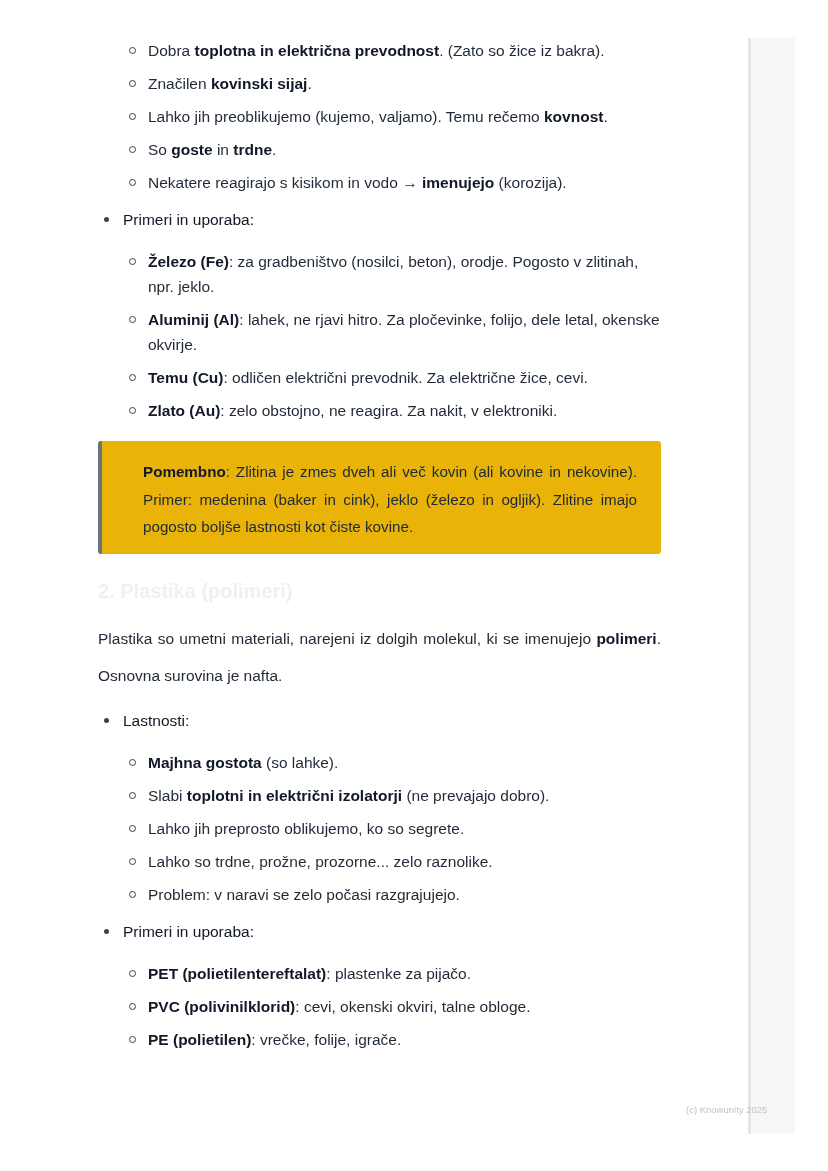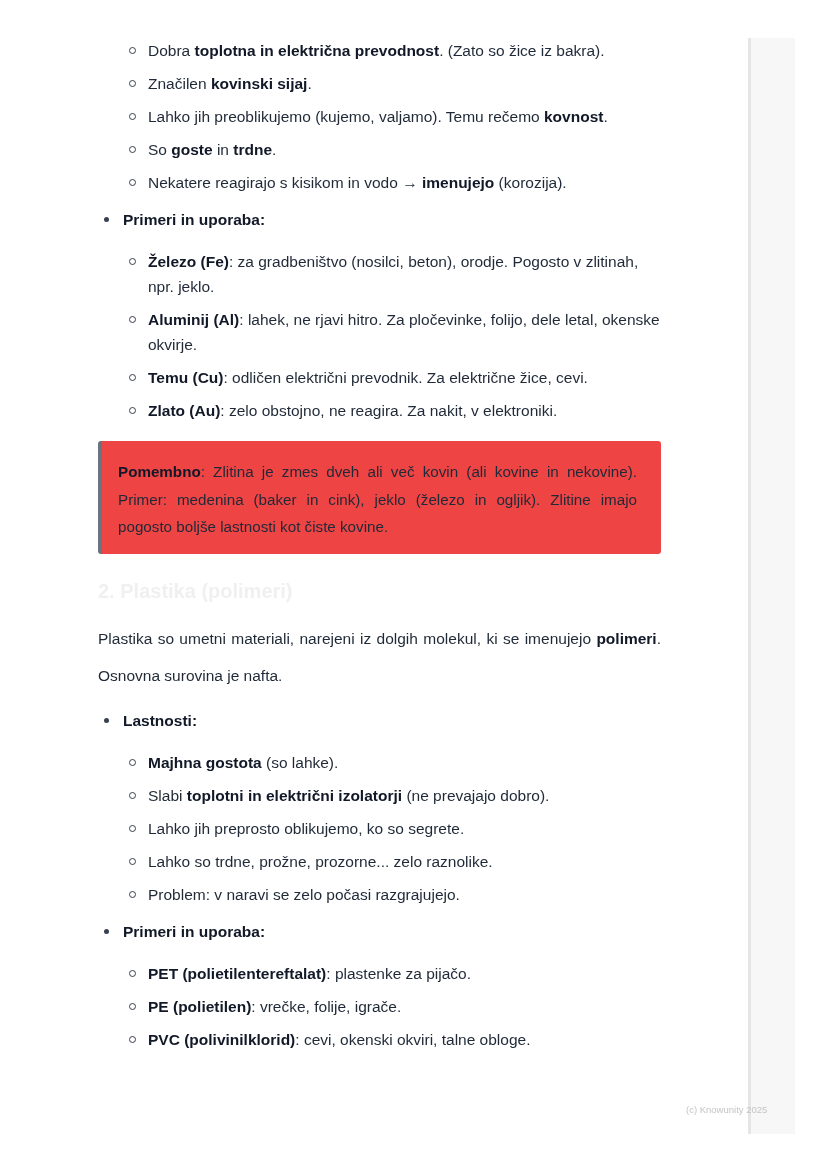--- a/index.html
+++ b/index.html
@@ -14,24 +14,24 @@
     .sub li { position: relative; padding-left: 50px; line-height: 25px; margin-bottom: 8px; }
     .sub li::before {
       content: ""; position: absolute; left: 31px; top: 9px; width: 5px; height: 5px;
       border: 1.3px solid #374151; border-radius: 50%;
     }
     .top > li { position: relative; padding-left: 25px; line-height: 25px; }
     .top > li::before {
       content: ""; position: absolute; left: 6px; top: 10px; width: 5px; height: 5px;
       background: #374151; border-radius: 50%;
     }
-    .top > li .head { font-weight: 700; color: #111827; display: block; margin-bottom: 17px; }
+    .top > li .head { font-weight: 400; color: #111827; display: block; margin-bottom: 17px; }
     .note {
-      background: #ef4444; border-left: 4px solid #6b7280; border-radius: 3px;
-      padding: 17px 24px 13px 16px; line-height: 27.5px; font-size: 15.2px;
+      background: #eab308; border-left: 4px solid #6b7280; border-radius: 3px;
+      padding: 17px 24px 13px 41px; line-height: 27.5px; font-size: 15.2px;
       margin-top: 18px; text-align: justify;
     }
     .h2 { font-size: 20px; font-weight: 700; color: #f0f0f0; margin: 24px 0 16px 0; line-height: 26px; }
     .para { line-height: 37px; text-align: justify; margin-bottom: 14px; }
     .sidebar {
       position: absolute; left: 748px; top: 38px; width: 44px; height: 1096px;
       background: #f7f7f7; border-left: 3px solid #e5e5e5;
     }
     .copy {
       position: absolute; left: 686px; top: 1104px; font-size: 9.5px; color: #c4c4c4;
@@ -85,19 +85,19 @@
     <li><span>Problem: v naravi se zelo počasi razgrajujejo.</span></li>
   </ul>
 
   <ul class="top" style="margin-top:12px;">
     <li>
       <span class="head">Primeri in uporaba:</span>
     </li>
   </ul>
   <ul class="sub">
     <li><b>PET (polietilentereftalat)</b><span>: plastenke za pijačo.</span></li>
+    <li><b>PVC (polivinilklorid)</b><span>: cevi, okenski okviri, talne obloge.</span></li>
     <li><b>PE (polietilen)</b><span>: vrečke, folije, igrače.</span></li>
-    <li><b>PVC (polivinilklorid)</b><span>: cevi, okenski okviri, talne obloge.</span></li>
   </ul>
 </div>
 
 <div class="sidebar"></div>
 <div class="copy">(c) Knowunity 2025</div>
 
 </body></html>

